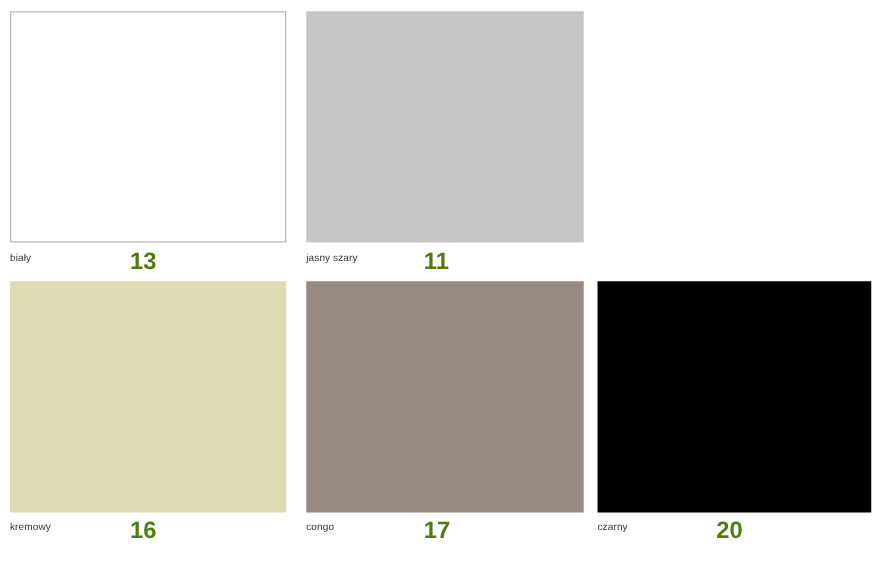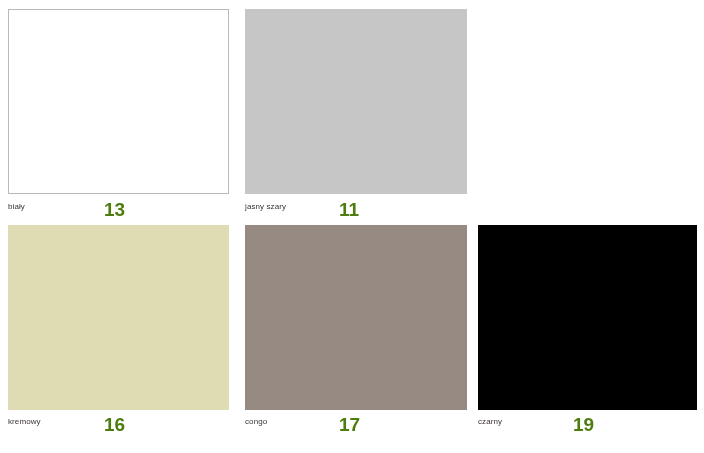--- a/index.html
+++ b/index.html
@@ -120,17 +120,17 @@
     <div class="swatch-caption cap-row-1">
       <span class="swatch-name">congo</span>
       <span class="swatch-number num-c1">17</span>
     </div>
   </div>
 
   <div class="swatch-cell col-2 row-1" style="height:215px;padding-left:32px;">
     <div class="swatch-tile tile-h" style="width:219px;background:#000000;"></div>
     <div class="swatch-caption cap-row-1">
       <span class="swatch-name">czarny</span>
-      <span class="swatch-number num-c2">19</span>
+      <span class="swatch-number num-c2">20</span>
     </div>
   </div>
 
 </div>
 
 </body></html>

